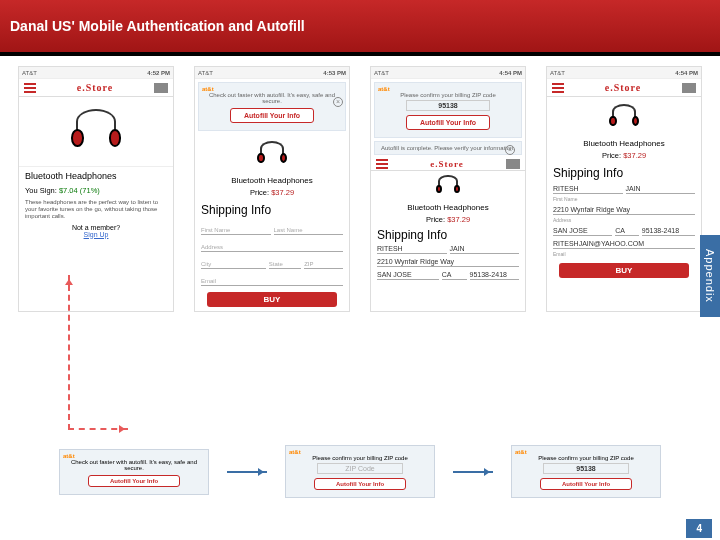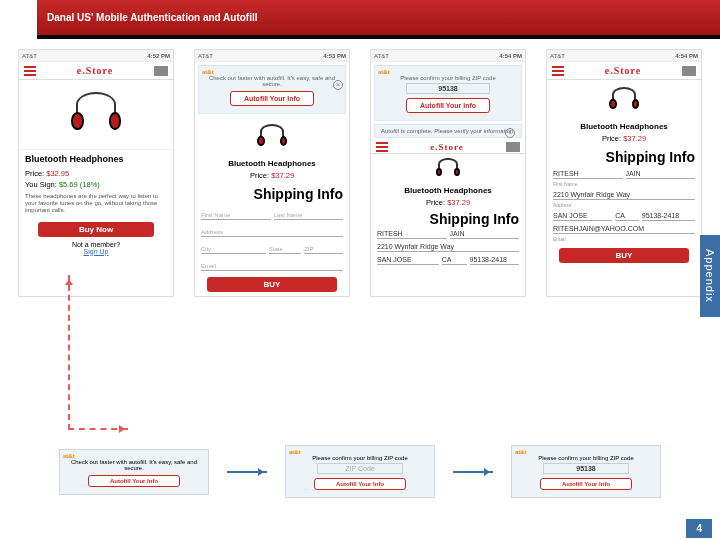--- a/index.html
+++ b/index.html
@@ -7,25 +7,24 @@
     width: 720px;
     height: 540px;
     font-family: Arial, sans-serif;
     background: #fff;
     overflow: hidden;
     position: relative;
   }
   .slide-title {
     background: linear-gradient(#c62828, #a01515);
     color: #fff;
-    font-size: 10px;
+    font-size: 14px;
     font-weight: bold;
-    padding: 12px 10px;
+    padding: 18px 10px;
     border-bottom: 4px solid #000;
-    margin-left: 37px;
   }
   .appendix-tab {
     position: absolute;
     right: 0;
     top: 235px;
     background: #3a6ea5;
     color: #fff;
     font-size: 11px;
     padding: 14px 4px;
     writing-mode: vertical-rl;
@@ -123,21 +122,21 @@
     position: absolute;
     bottom: 20%;
     width: 25%; height: 35%;
     background: #b71c1c;
     border: 2px solid #000;
     border-radius: 50%;
   }
   .hp-ear.l { left: 0; }
   .hp-ear.r { right: 0; }
   .prod-title {
-    font-weight: bold;
+    font-weight: normal;
     font-size: 9px;
     padding: 4px 6px;
   }
   .prod-title.mini { font-size: 8px; text-align: center; padding: 2px; }
   .price-row { padding: 1px 6px; font-size: 7.5px; }
   .price-row .label { display: inline; }
   .price-row .val { color: #b71c1c; }
   .price-row .strike { text-decoration: line-through; color: #888; }
   .price-row .save { color: #0a7a0a; }
   .blurb { font-size: 6px; color: #555; padding: 3px 6px; line-height: 1.2; }
@@ -157,21 +156,21 @@
     margin: 3px;
     padding: 3px;
     text-align: center;
     font-size: 6px;
     color: #666;
     border: 1px solid #dde5ee;
   }
   .prompt-banner .att { text-align: left; color: #f80; font-size: 6px; font-weight: bold; }
   .sign-up { text-align: center; font-size: 7px; }
   .sign-up a { color: #3366cc; text-decoration: underline; }
-  .section-h { font-weight: bold; font-size: 14px; padding: 5px 6px 3px; text-align: right; }
+  .section-h { font-weight: normal; font-size: 12px; padding: 5px 6px 3px; }
   .field-row { display: flex; gap: 3px; padding: 0 6px 2px; }
   .field {
     flex: 1;
     border-bottom: 1px solid #aaa;
     font-size: 6px;
     color: #aaa;
     padding: 7px 0 1px 0;
     text-transform: none;
   }
   .field.filled { color: #333; font-size: 7px; font-weight: 500; padding: 2px 0 1px 0; }
@@ -268,24 +267,22 @@
       <div class="cart-ico"></div>
     </div>
     <div class="headphone-box">
       <div class="headphone">
           <div class="hp-band"></div>
           <div class="hp-ear l"></div>
           <div class="hp-ear r"></div>
         </div>
     </div>
     <div class="prod-title">Bluetooth Headphones</div>
-    <div class="price-row"><span class="label">Price:</span> <span class="val">$32.95</span></div>
-    <div class="price-row"><span class="label">You Sign:</span> <span class="save">$5.69 (18%)</span></div>
+    <div class="price-row"><span class="label">You Sign:</span> <span class="save">$7.04 (71%)</span></div>
     <div class="blurb">These headphones are the perfect way to listen to your favorite tunes on the go, without taking those important calls.</div>
-    <div class="btn red">Buy Now</div>
     <div class="sign-up">
       <div>Not a member?</div>
       <a>Sign Up</a>
     </div>
   </div>
 
   <div class="phone" style="position:relative;">
     <div class="statusbar">
         <span>AT&amp;T</span>
         <span class="right">4:53 PM</span>

